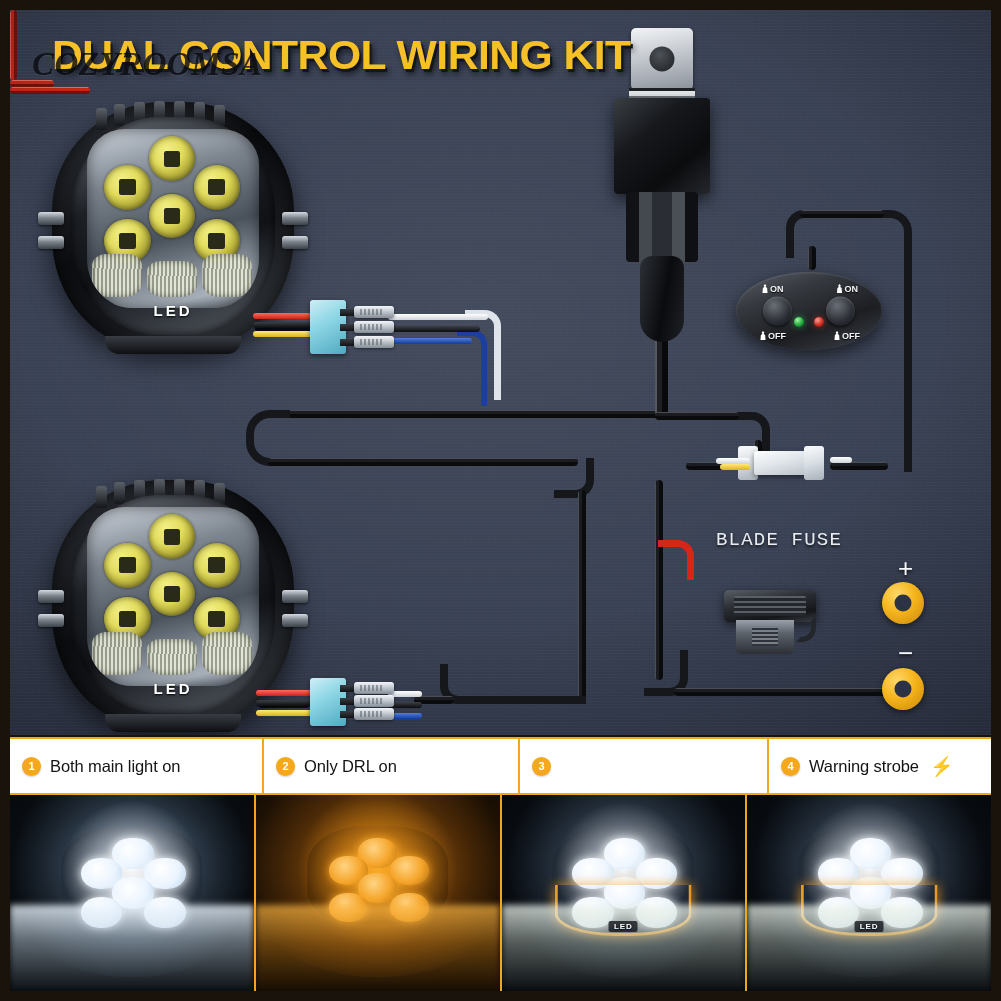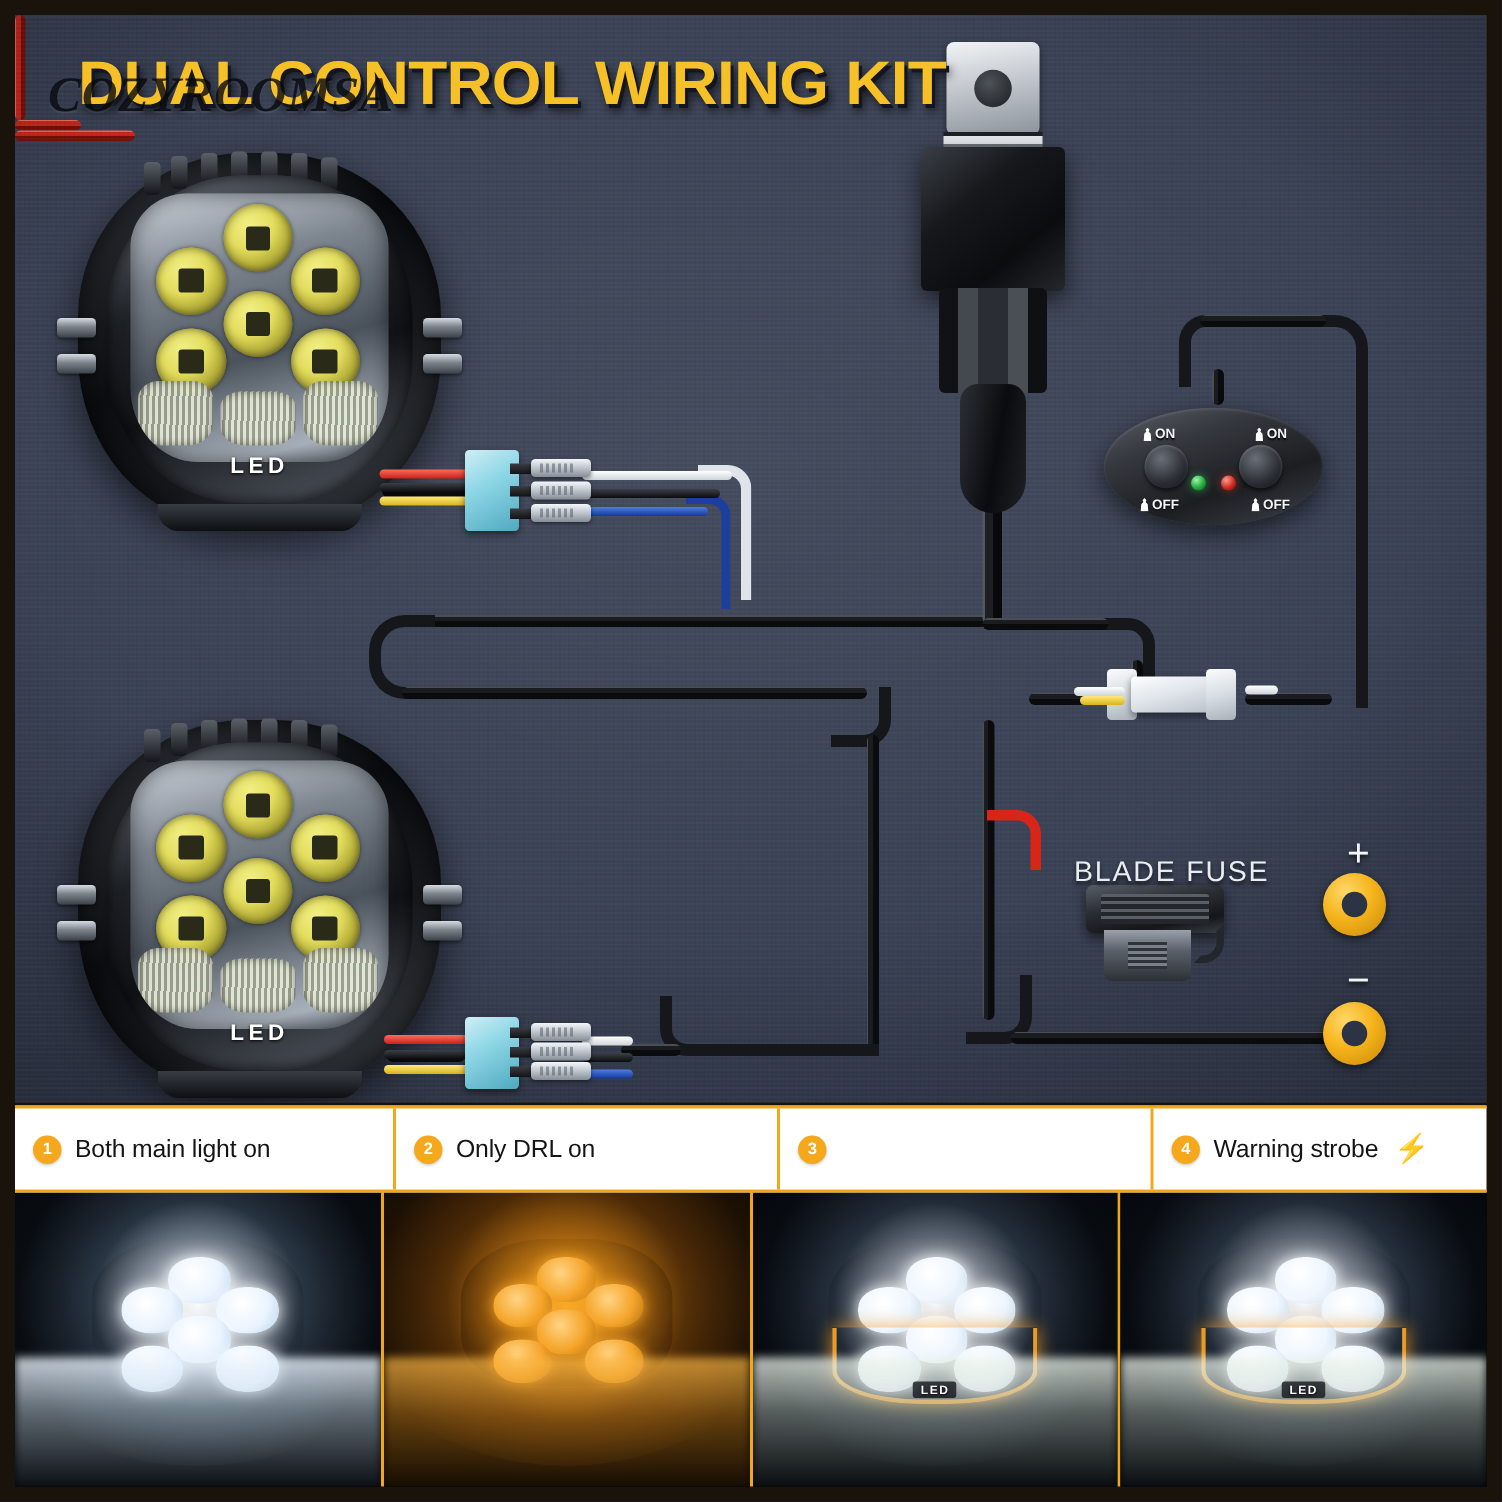--- a/index.html
+++ b/index.html
@@ -156,21 +156,21 @@
   }
   #switch .btn{
     position:absolute; top:50%; transform:translateY(-50%);
     width:29px; height:29px; border-radius:50%;
     background: radial-gradient(circle at 38% 32%,#6a6f77,#2b2e34 60%,#101215);
     box-shadow: inset 0 1px 2px rgba(255,255,255,.2), 0 2px 3px rgba(0,0,0,.6);
   }
   #switch .lbl{
     position:absolute; color:#f2f4f6; font-size:9px; font-weight:bold;
     white-space:nowrap; text-shadow:0 1px 1px #000;
-    display:flex; align-items:flex-end; gap:2px;
+    display:flex; align-items:flex-start; gap:2px;
   }
   #switch .lbl .person{
     display:inline-block; width:6px; height:9px;
     background:#fff;
     clip-path: polygon(50% 0,72% 16%,62% 30%,86% 46%,92% 100%,8% 100%,14% 46%,38% 30%,28% 16%);
   }
   #switch .led{
     position:absolute; top:50%; margin-top:6px;
     width:10px; height:10px; border-radius:50%;
   }
@@ -525,21 +525,21 @@
 
     <div id="inline-conn" style="left:728px; top:434px; width:100px; height:40px;">
       <div class="cap" style="left:0; top:2px;"></div>
       <div class="shell" style="left:16px; top:7px;"></div>
       <div class="cap" style="left:66px; top:2px;"></div>
       <div class="lead yel" style="left:-18px; top:20px; width:30px;"></div>
       <div class="lead wht" style="left:-22px; top:14px; width:34px;"></div>
       <div class="lead wht" style="left:92px; top:13px; width:22px;"></div>
     </div>
 
-    <div id="fuse-label" style="left:706px; top:561px;">BLADE FUSE</div>
+    <div id="fuse-label" style="left:706px; top:519px;font-family:Liberation Mono, monospace;">BLADE FUSE</div>
     <div id="fuse" style="left:714px; top:580px; width:110px; height:70px;">
       <div class="holder" style="left:0; top:0;"></div>
       <div class="ribs"></div>
       <div class="cap2" style="left:12px; top:30px;"></div>
       <div class="hook" style="left:72px; top:26px;"></div>
     </div>
 
     <div class="polarity" style="left:888px; top:545px;">+</div>
     <div class="ring" style="left:872px; top:572px;"></div>
     <div class="polarity" style="left:888px; top:630px;">−</div>

